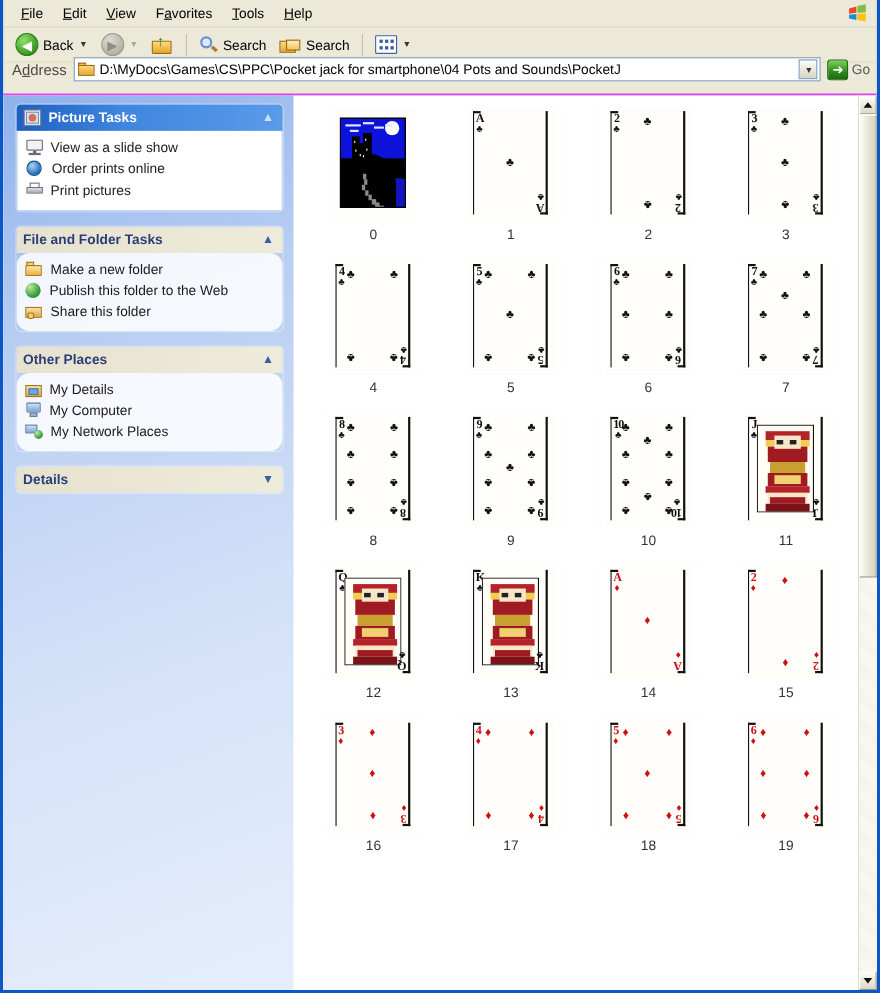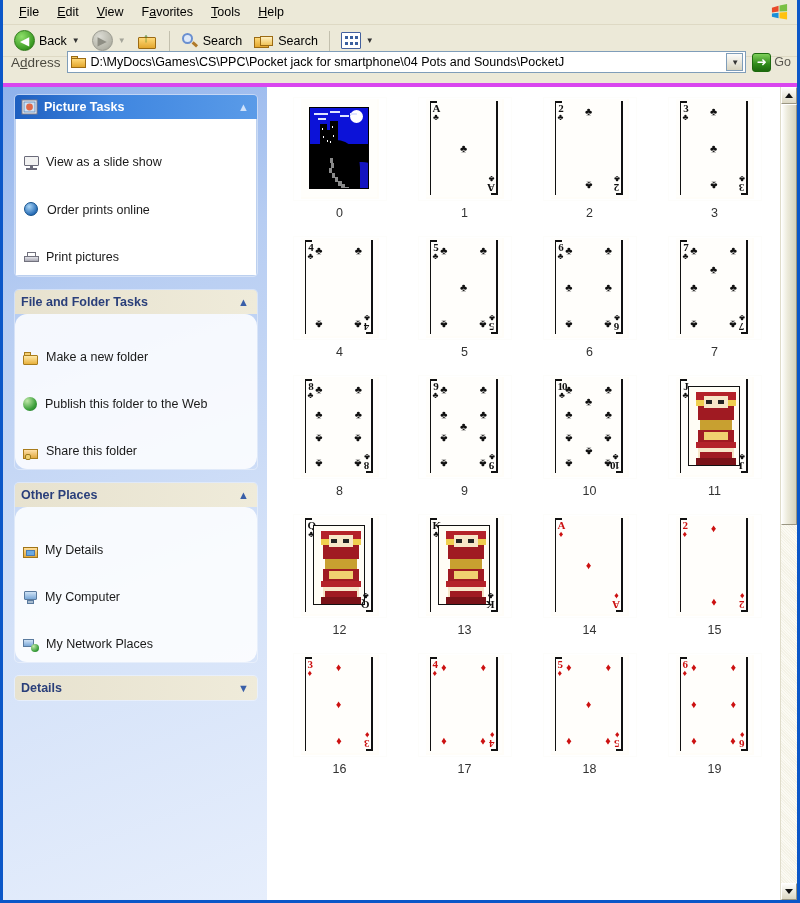--- a/index.html
+++ b/index.html
@@ -90,21 +90,21 @@
   .icon-search .hand { position:absolute; left:11px; top:11px; width:6px; height:2.5px; background:#b07a2a; transform:rotate(42deg);}
   .icon-folders { width:20px; height:17px; position:relative; flex:none;}
   .icon-folders .b1 { position:absolute; left:0; bottom:1px; width:15px; height:11px; background:linear-gradient(to bottom,#ffd978,#e3a72e); border:1px solid #9c6b14;}
   .icon-folders .b2 { position:absolute; left:6px; bottom:3px; width:13px; height:10px; background:linear-gradient(to bottom,#fff0c0,#f0c45a); border:1px solid #9c6b14;}
   .icon-views { width:20px; height:17px; background:#fff; border:1px solid #44619e; position:relative; flex:none; border-radius:1px;}
   .icon-views i { position:absolute; width:3px; height:3px; background:#3a5f9e; display:block;}
   
   .addrbar {
     height:30px; flex:none; background:#ece9d8;
     display:flex; align-items:center; padding:0 6px 16px 8px; gap:4px;
-    border-bottom:4px solid #d946ef;
+    border-bottom:2px solid #d946ef;
   }
   .addr-label { font-size:13.5px; color:#4c4a40; padding-right:2px;}
   .addr-input {
     flex:1; height:22px; background:#fff; border:1px solid #7f9db9;
     display:flex; align-items:center; padding:0 2px 0 3px; gap:4px; position:relative;
   }
   .addr-folder { width:16px; height:13px; position:relative; flex:none;}
   .addr-folder .fb { position:absolute; left:0; top:2px; width:15px; height:10px; background:linear-gradient(to bottom,#ffd978,#e3a72e); border:1px solid #9c6b14;}
   .addr-folder .ft { position:absolute; left:0; top:0; width:7px; height:3px; background:#f5c95c; border:1px solid #9c6b14; border-bottom:none;}
   .addr-text { font-size:12.5px; color:#000; white-space:nowrap; overflow:hidden; flex:1;}
@@ -126,21 +126,21 @@
     font-weight:bold; font-size:12.5px;
   }
   .panel-head .chev { margin-left:auto; font-size:11px; font-weight:bold;}
   .panel.blue .panel-head { background: linear-gradient(to right,#1e5fc0,#3f86e0 40%,#5a9be8); color:#fff;}
   .panel.blue .panel-head .chev { color:#cfe2fb;}
   .panel.tan .panel-head { background: linear-gradient(to right,#e7e2cf,#efebda); color:#2a3f7a;}
   .panel.tan .panel-head .chev { color:#3a5fa8;}
   .panel-body { background:rgba(255,255,255,.88); padding:6px 8px 8px 8px;}
   .panel.blue .panel-body { background:#ffffff; border:1px solid #bcd0ef; border-top:none;}
   .panel.tan .panel-body { background:rgba(255,255,255,.85);border-radius:12px;}
-  .task-row { display:flex; align-items:flex-end; gap:7px; padding:2px 0; cursor:pointer;margin-top:28px;}
+  .task-row { display:flex; align-items:flex-start; gap:7px; padding:2px 0; cursor:pointer;}
   .task-row .tlabel { font-size:12.5px; color:#1a1a1a; line-height:15px;}
   .picicon { width:16px; height:16px; flex:none; position:relative;}
   
   .ic-slide { width:15px; height:14px; position:relative;}
   .ic-slide .scr { position:absolute; left:0; top:0; width:15px; height:10px; background:#f2f2f2; border:1.5px solid #6b6b7a; border-radius:1px;}
   .ic-slide .st { position:absolute; left:6px; top:10px; width:3px; height:3px; background:#6b6b7a;}
   .ic-slide .bs { position:absolute; left:2px; top:12px; width:11px; height:2px; background:#6b6b7a;}
   .ic-globe { width:14px; height:14px; border-radius:50%; background:radial-gradient(circle at 35% 30%,#a8d4f5,#2a6fb8 70%,#13467e); border:1px solid #12508c;}
   .ic-printer { width:15px; height:13px; position:relative;}
   .ic-printer .pb { position:absolute; left:0; top:4px; width:15px; height:6px; background:linear-gradient(to bottom,#e4e4ea,#a8a8b4); border:1px solid #72727e;}

